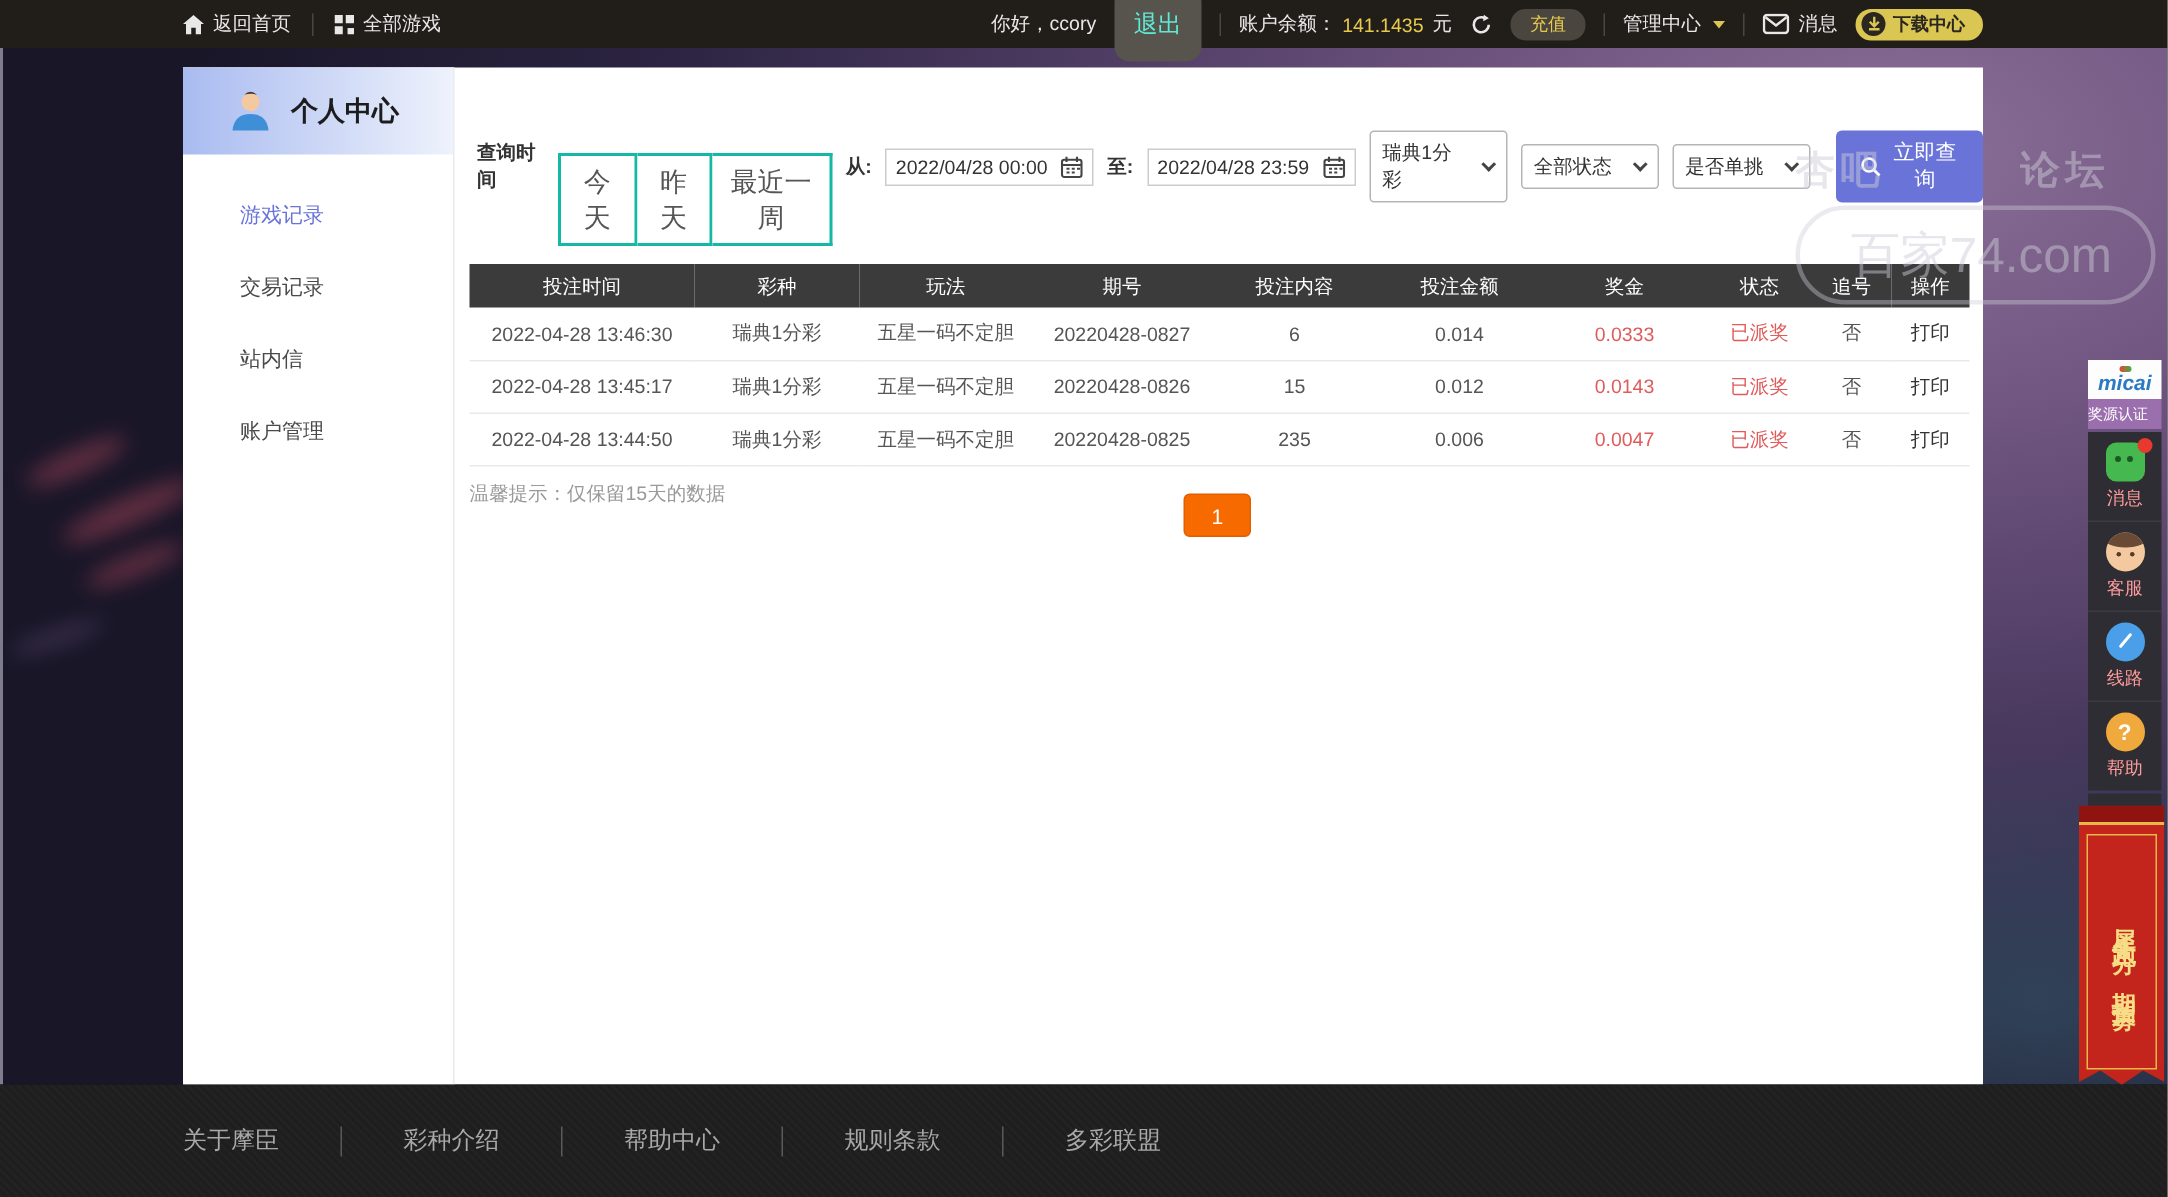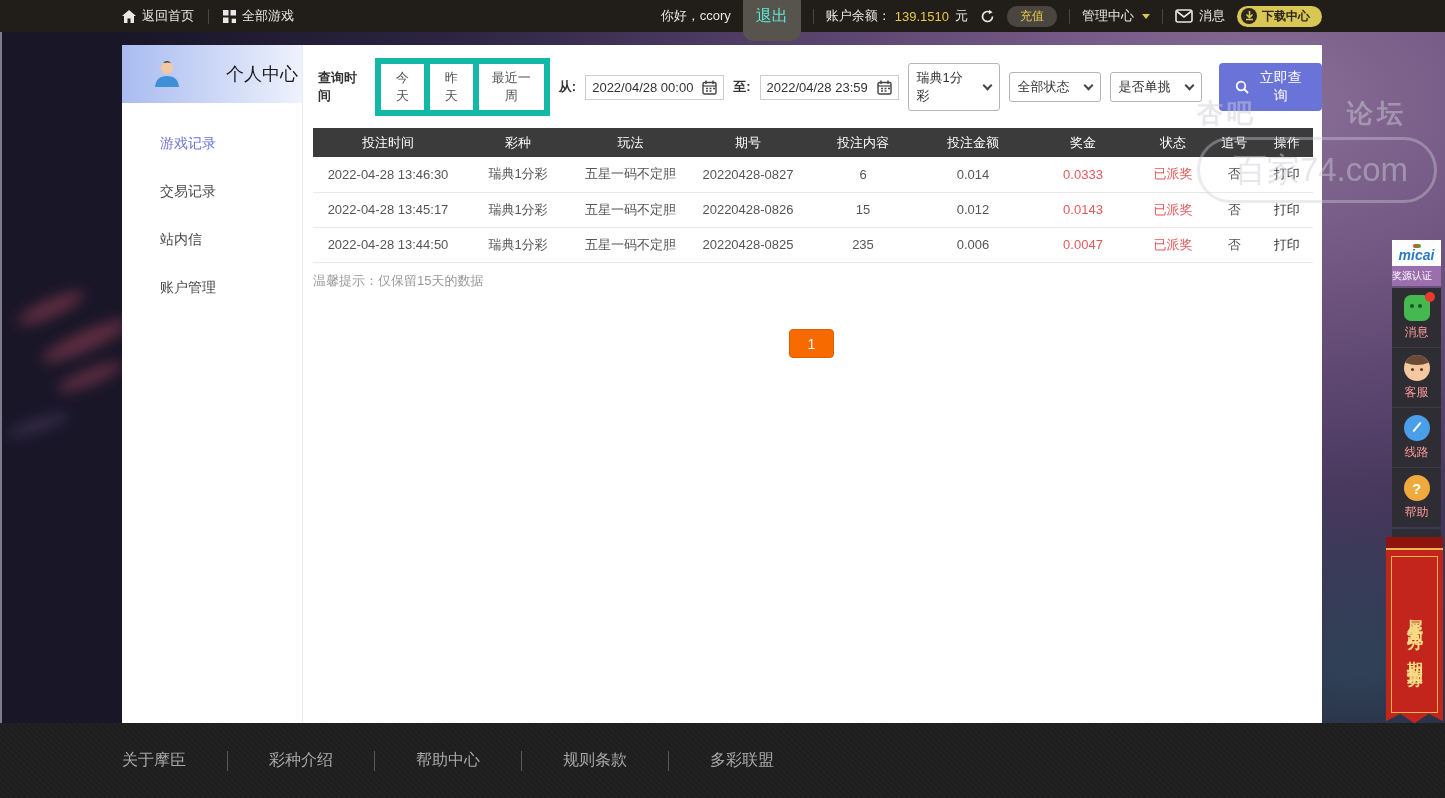--- a/index.html
+++ b/index.html
@@ -33,35 +33,35 @@
   .balance-num { color:#e7c94c; }
   .caret-yellow { display:inline-block; width:0; height:0; border-left:4px solid transparent; border-right:4px solid transparent; border-top:5px solid #d9c653; margin-left:2px; }
   .dl-circle { width:16px; height:16px; border-radius:50%; background:#2a2620; display:flex; align-items:center; justify-content:center; }
 
   
   .panel { position:absolute; left:122px; top:45px; width:1200px; height:678px; background:#fff; z-index:10; display:flex; }
 
   
   .sidebar { width:181px; height:100%; border-right:1px solid #e9e9ee; background:#fff; }
   .side-header { height:58px; background:linear-gradient(to right,#a9bbf0,#eef2fc); display:flex; align-items:center; padding-left:30px; gap:12px; }
-  .side-title { font-size:18px; font-weight:normal; color:#1c1c1c;margin-left:32px; }
+  .side-title { font-size:18px; font-weight:bold; color:#1c1c1c; }
   .side-items { padding-top:28px; }
   .side-item { height:48px; line-height:24px; padding-left:38px; font-size:14px; color:#4a4a4a; cursor:pointer; }
   .side-item.active { color:#6a74d8; }
 
   
   .content { flex:1; position:relative; }
   .tabs { display:flex; gap:1px; margin:12px 0 0 15px; }
   .tab { height:30px; line-height:30px; padding:0 17px; background:#6a74d8; color:#fff; font-size:13px; cursor:pointer; white-space:nowrap; }
   .tab.active { background:#fff; color:#333; border:1px solid #dcdcdc; border-bottom:none; line-height:28px; }
 
   .filters { display:flex; align-items:center; margin:13px 0 0 15px; gap:9px; font-size:13px; color:#333; }
   .f-label { font-weight:bold; }
   .quick { display:flex; }
-  .quick-btn { border:6px solid #14b8a6; background:#fff; color:#555; padding:5px 10px; cursor:pointer; font-size:13px; }
+  .quick-btn { border:2px solid #14b8a6; background:#fff; color:#555; padding:5px 10px; cursor:pointer; font-size:18px;margin-top:44px; }
   .quick-btn + .quick-btn { border-left:none; }
   .date-box { display:flex; align-items:center; border:1px solid #ccc; padding:4px 6px; gap:6px; background:#fff; cursor:text; }
   .date-val { font-size:13px; color:#333; min-width:104px; }
   .sel { display:flex; align-items:center; justify-content:space-between; border:1px solid #b5b5b5; border-radius:3px; background:#fff; padding:5px 8px; min-width:92px; cursor:pointer; gap:8px; }
   .chev { width:7px; height:7px; border-right:2px solid #444; border-bottom:2px solid #444; transform:rotate(45deg); margin-top:-3px; }
   .search-btn { display:flex; align-items:center; gap:7px; background:#6a74d8; color:#fff; border:none; border-radius:4px; padding:6px 16px; font-size:14px; cursor:pointer; margin-left:8px; }
 
   table.records { width:1000px; margin:12px 0 0 10px; border-collapse:collapse; font-size:13px; }
   .records thead th { background:#3b3b3b; color:#fff; font-weight:normal; height:29px; text-align:center; }
   .records tbody td { height:35px; text-align:center; color:#555; border-bottom:1px solid #e9e9e9; }
@@ -151,21 +151,21 @@
             </svg>
         </span>
         <span>全部游戏</span>
       </div>
     </div>
     <div class="tb-right">
       <span>你好，ccory</span>
       <span class="pill-gray">退出</span>
       <div class="tb-div"></div>
       <span>账户余额：</span>
-      <span class="balance-num" style="margin-left:-8px;">139.1510</span>
+      <span class="balance-num" style="margin-left:-8px;">141.1435</span>
       <span style="margin-left:-6px;">元</span>
       <span>
         <svg width="15" height="15" viewBox="0 0 15 15">
             <path d="M12.5 7.5 A5 5 0 1 1 10.2 3.3" fill="none" stroke="#e8e8e8" stroke-width="1.7"></path>
             <path d="M9.2 0.8 L12.6 3.2 L8.8 5.2 Z" fill="#e8e8e8"></path>
           </svg>
       </span>
       <span class="pill-dark-yellow">充值</span>
       <div class="tb-div"></div>
       <div class="tb-item">

